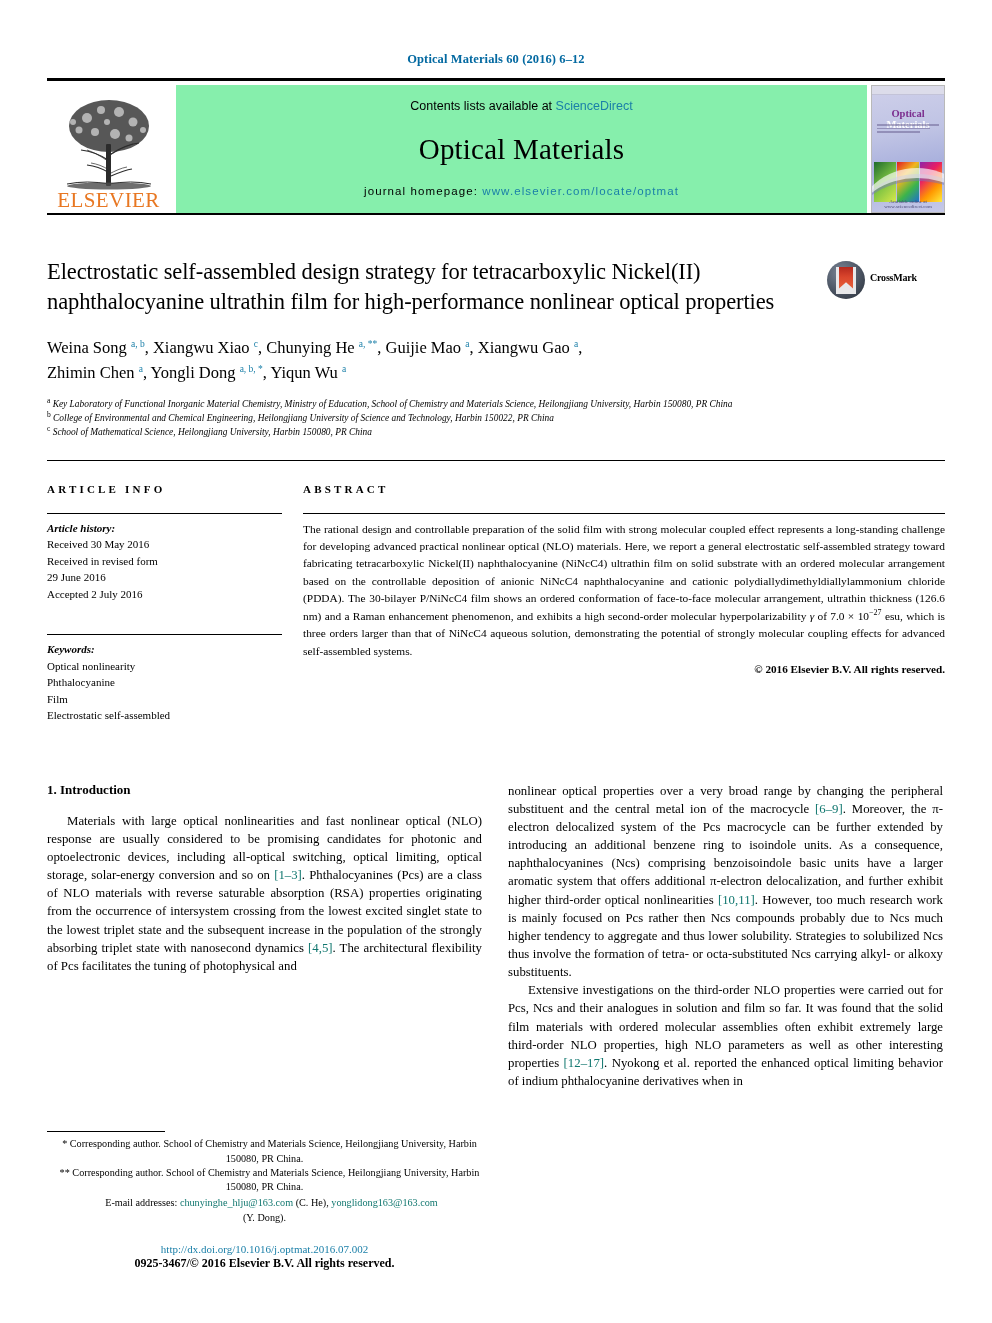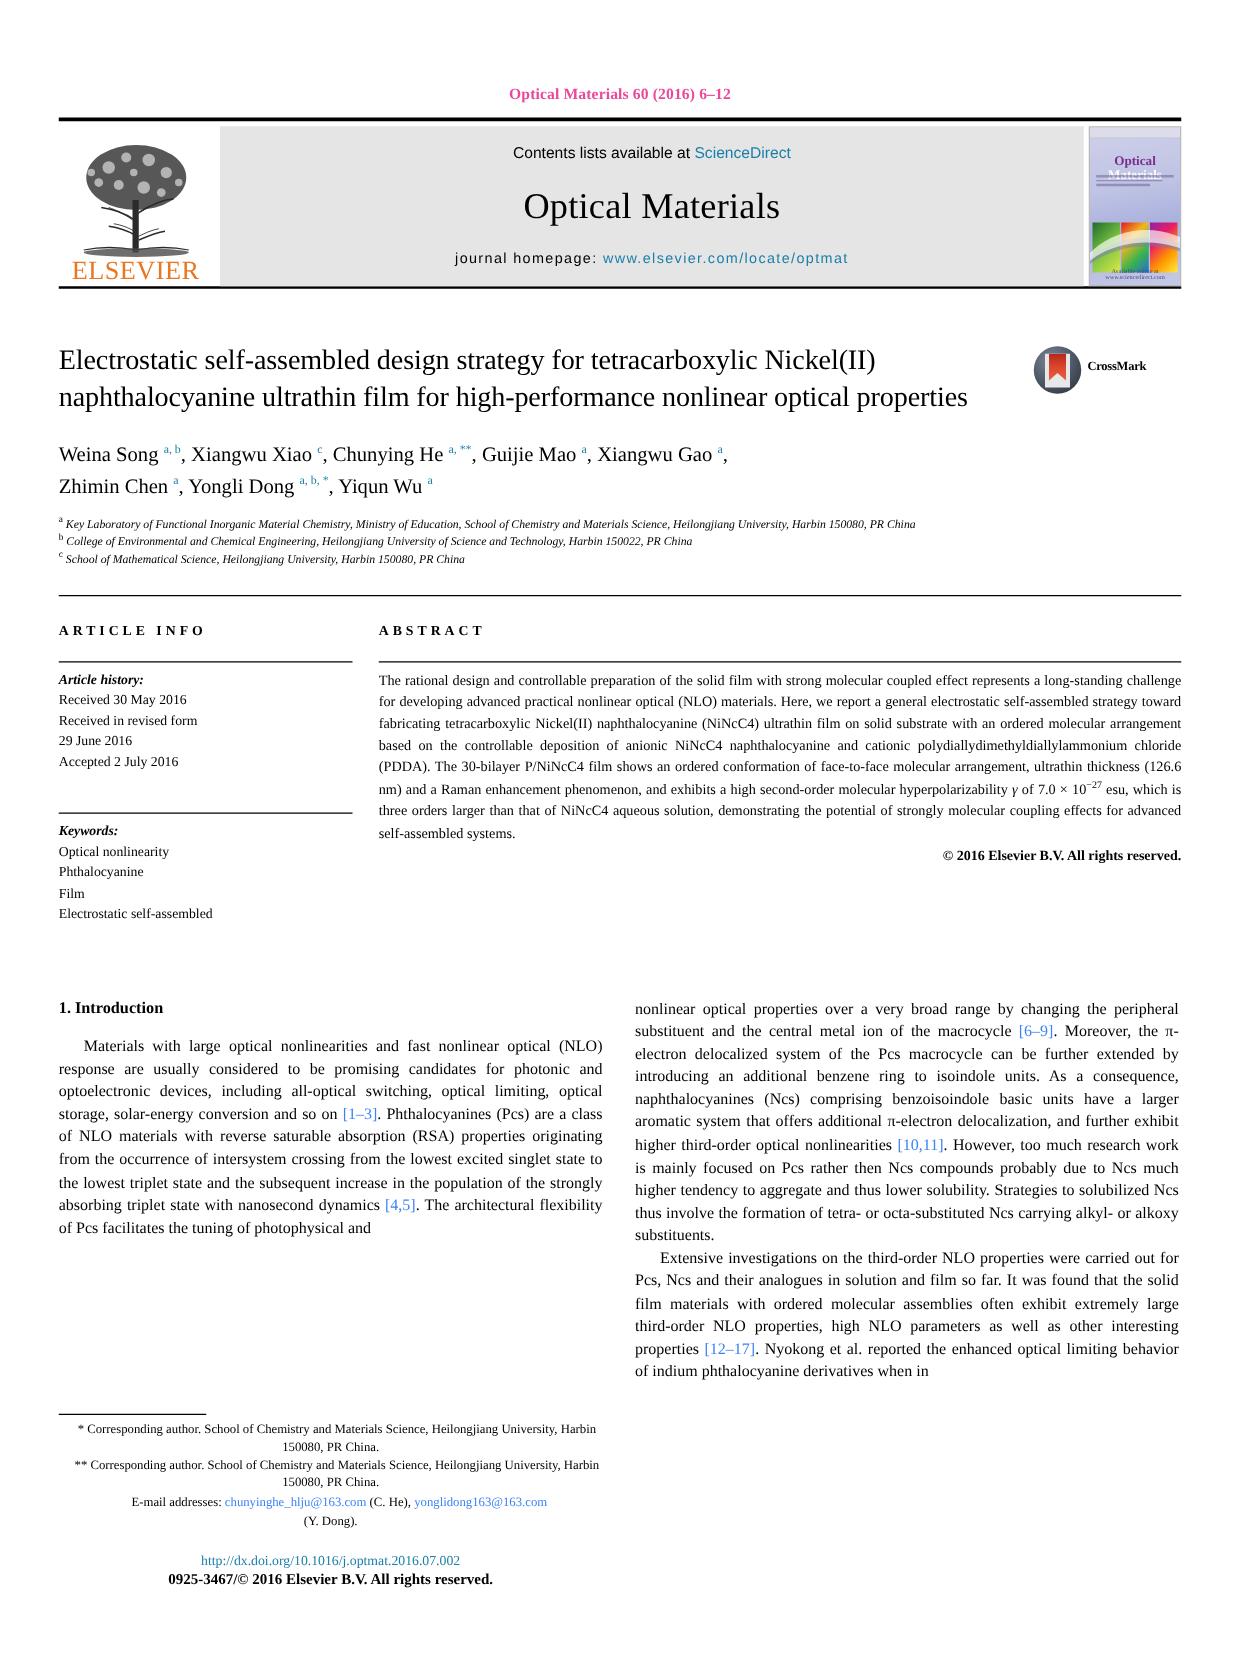--- a/index.html
+++ b/index.html
@@ -7,29 +7,29 @@
   body {
     width: 992px; height: 1323px;
     background: #ffffff;
     font-family: "Liberation Serif", "DejaVu Serif", serif;
     color: #000;
     position: relative;
     overflow: hidden;
   }
   .page { position: relative; width: 992px; height: 1323px; padding: 0 47px; }
 
-  a, .link { color: #3b82f6; text-decoration: none; }
+  a, .link { color: #0f766e; text-decoration: none; }
 
   
   .runhead {
     text-align: center;
-    color: #ec4899;
+    color: #0369a1;
     font-size: 12.5px;
     font-weight: bold;
-    padding-top: 68px;
+    padding-top: 52px;
     letter-spacing: .1px;
   }
 
   
   .masthead-rule { border-top: 3px solid #000; margin-top: 11px; }
   .masthead {
     display: flex;
     align-items: stretch;
     height: 128px;
     margin-top: 4px;
@@ -44,21 +44,21 @@
   .elsevier-word {
     font-family: "Liberation Serif", serif;
     color: #E87722;
     font-size: 21px;
     letter-spacing: .4px;
     line-height: 1;
     font-weight: 400;
   }
   .journal-band {
     flex: 1;
-    background: #e5e5e5;
+    background: #86efac;
     margin: 0 4px 0 6px;
     display: flex; flex-direction: column;
     align-items: center; justify-content: space-between;
     padding: 14px 0 16px 0;
   }
   .contents-line { font-size: 12.5px; font-family:"Liberation Sans",sans-serif; }
   .contents-line .sd { color:#1a7fa8; }
   .journal-name {
     font-size: 29px;
     font-family: "Liberation Serif", serif;

